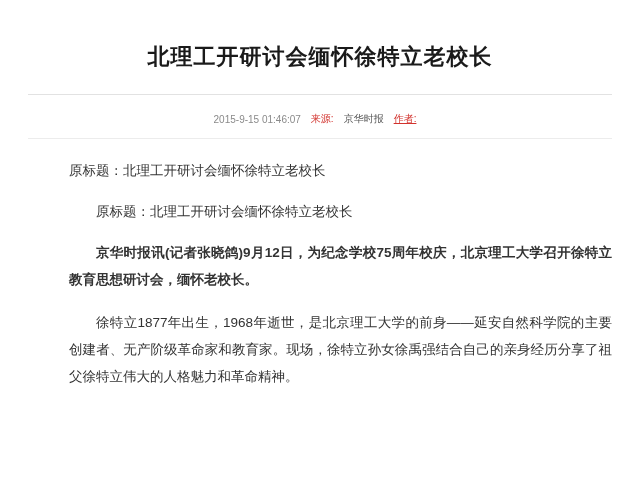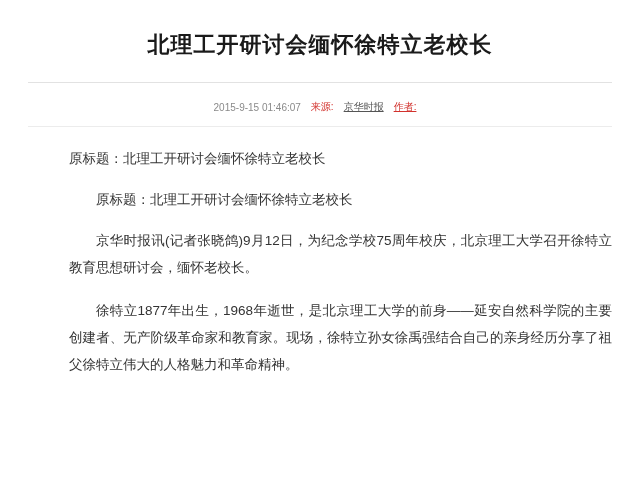--- a/index.html
+++ b/index.html
@@ -12,21 +12,21 @@
     background: #ffffff;
     font-family: "Liberation Sans", sans-serif;
     color: #333333;
     overflow: hidden;
   }
   .page {
     position: relative;
     width: 640px;
     height: 486px;
     box-sizing: border-box;
-    padding: 4px 28px;
+    padding: 16px 28px;
   }
   .article-title {
     text-align: center;
     font-size: 22px;
     font-weight: bold;
     color: #1a1a1a;
     letter-spacing: 1px;
     margin: 0;
     padding-top: 26px;
     padding-bottom: 22px;
@@ -50,21 +50,20 @@
   }
   .meta-date {
     color: #8a8a8a;
   }
   .meta-source-label {
     color: #d2322d;
     text-align: center;
   }
   .meta-source-value {
     color: #555555;
-    text-decoration: underline;
   }
   .meta-author-label {
     color: #d2322d;
     text-decoration: underline;
   }
   .meta-author-value {
     color: #555555;
   }
   .meta-rule {
     height: 1px;
@@ -81,20 +80,21 @@
   }
   .para {
     margin: 0 0 14px 0;
     text-align: justify;
   }
   .para.indent {
     text-indent: 2em;
   }
   .para.lead {
     margin-bottom: 16px;
+    font-weight: bold;
   }
   .para.spaced {
     margin-bottom: 18px;
   }
   .para.source-note {
     margin-top: 8px;
   }
 </style>
 </head>
 <body>

